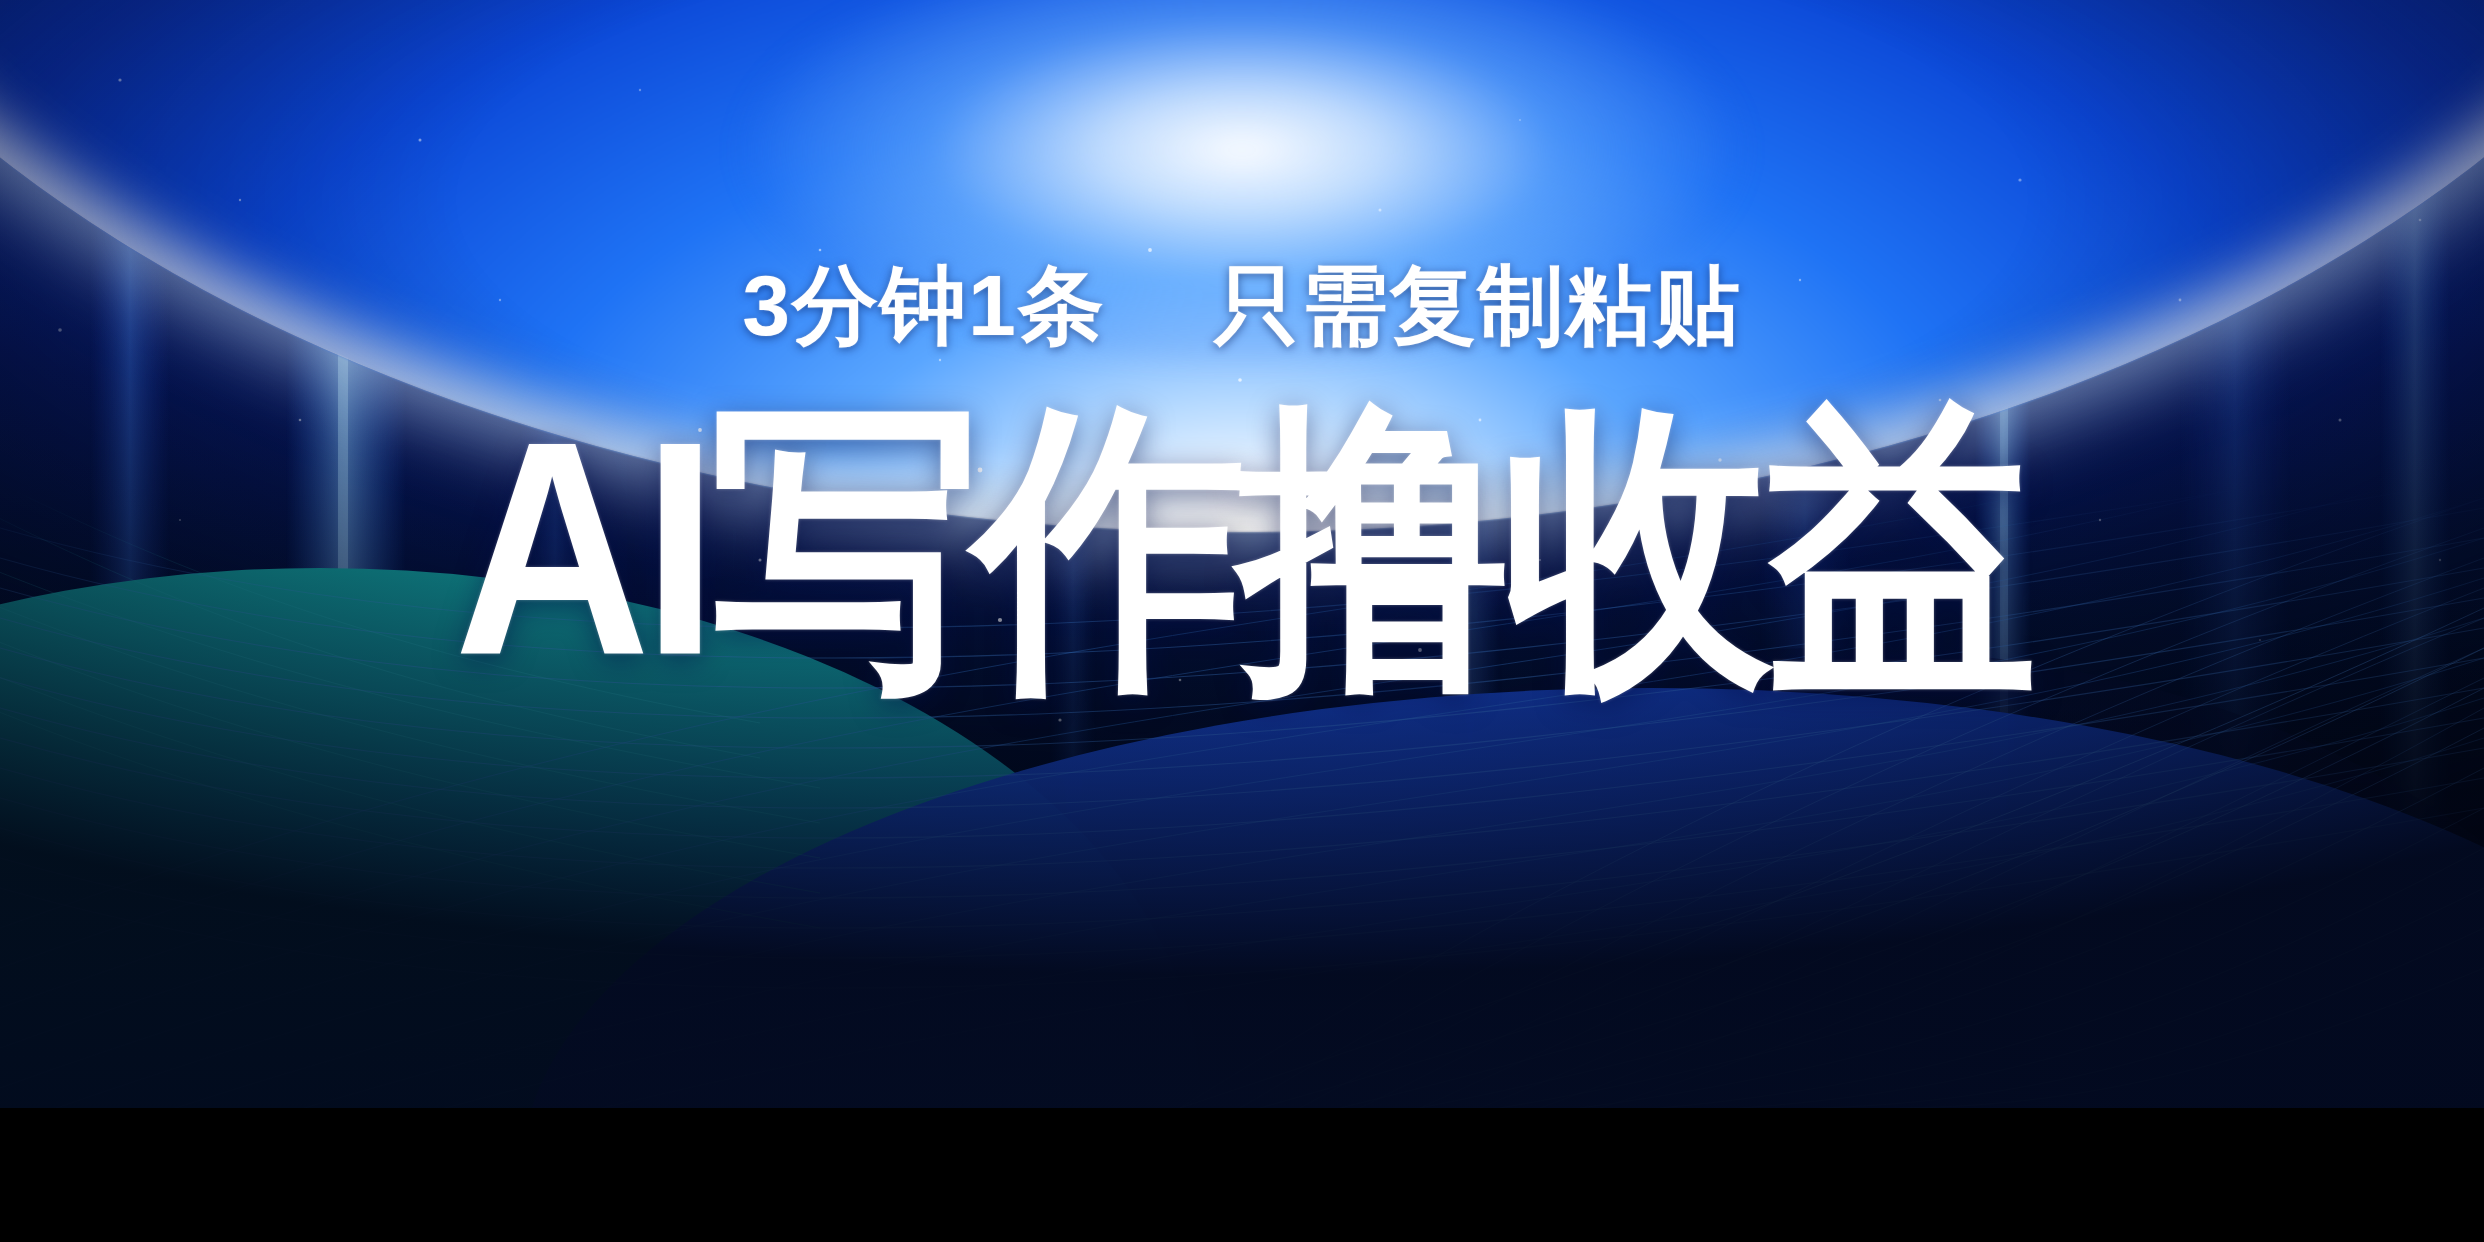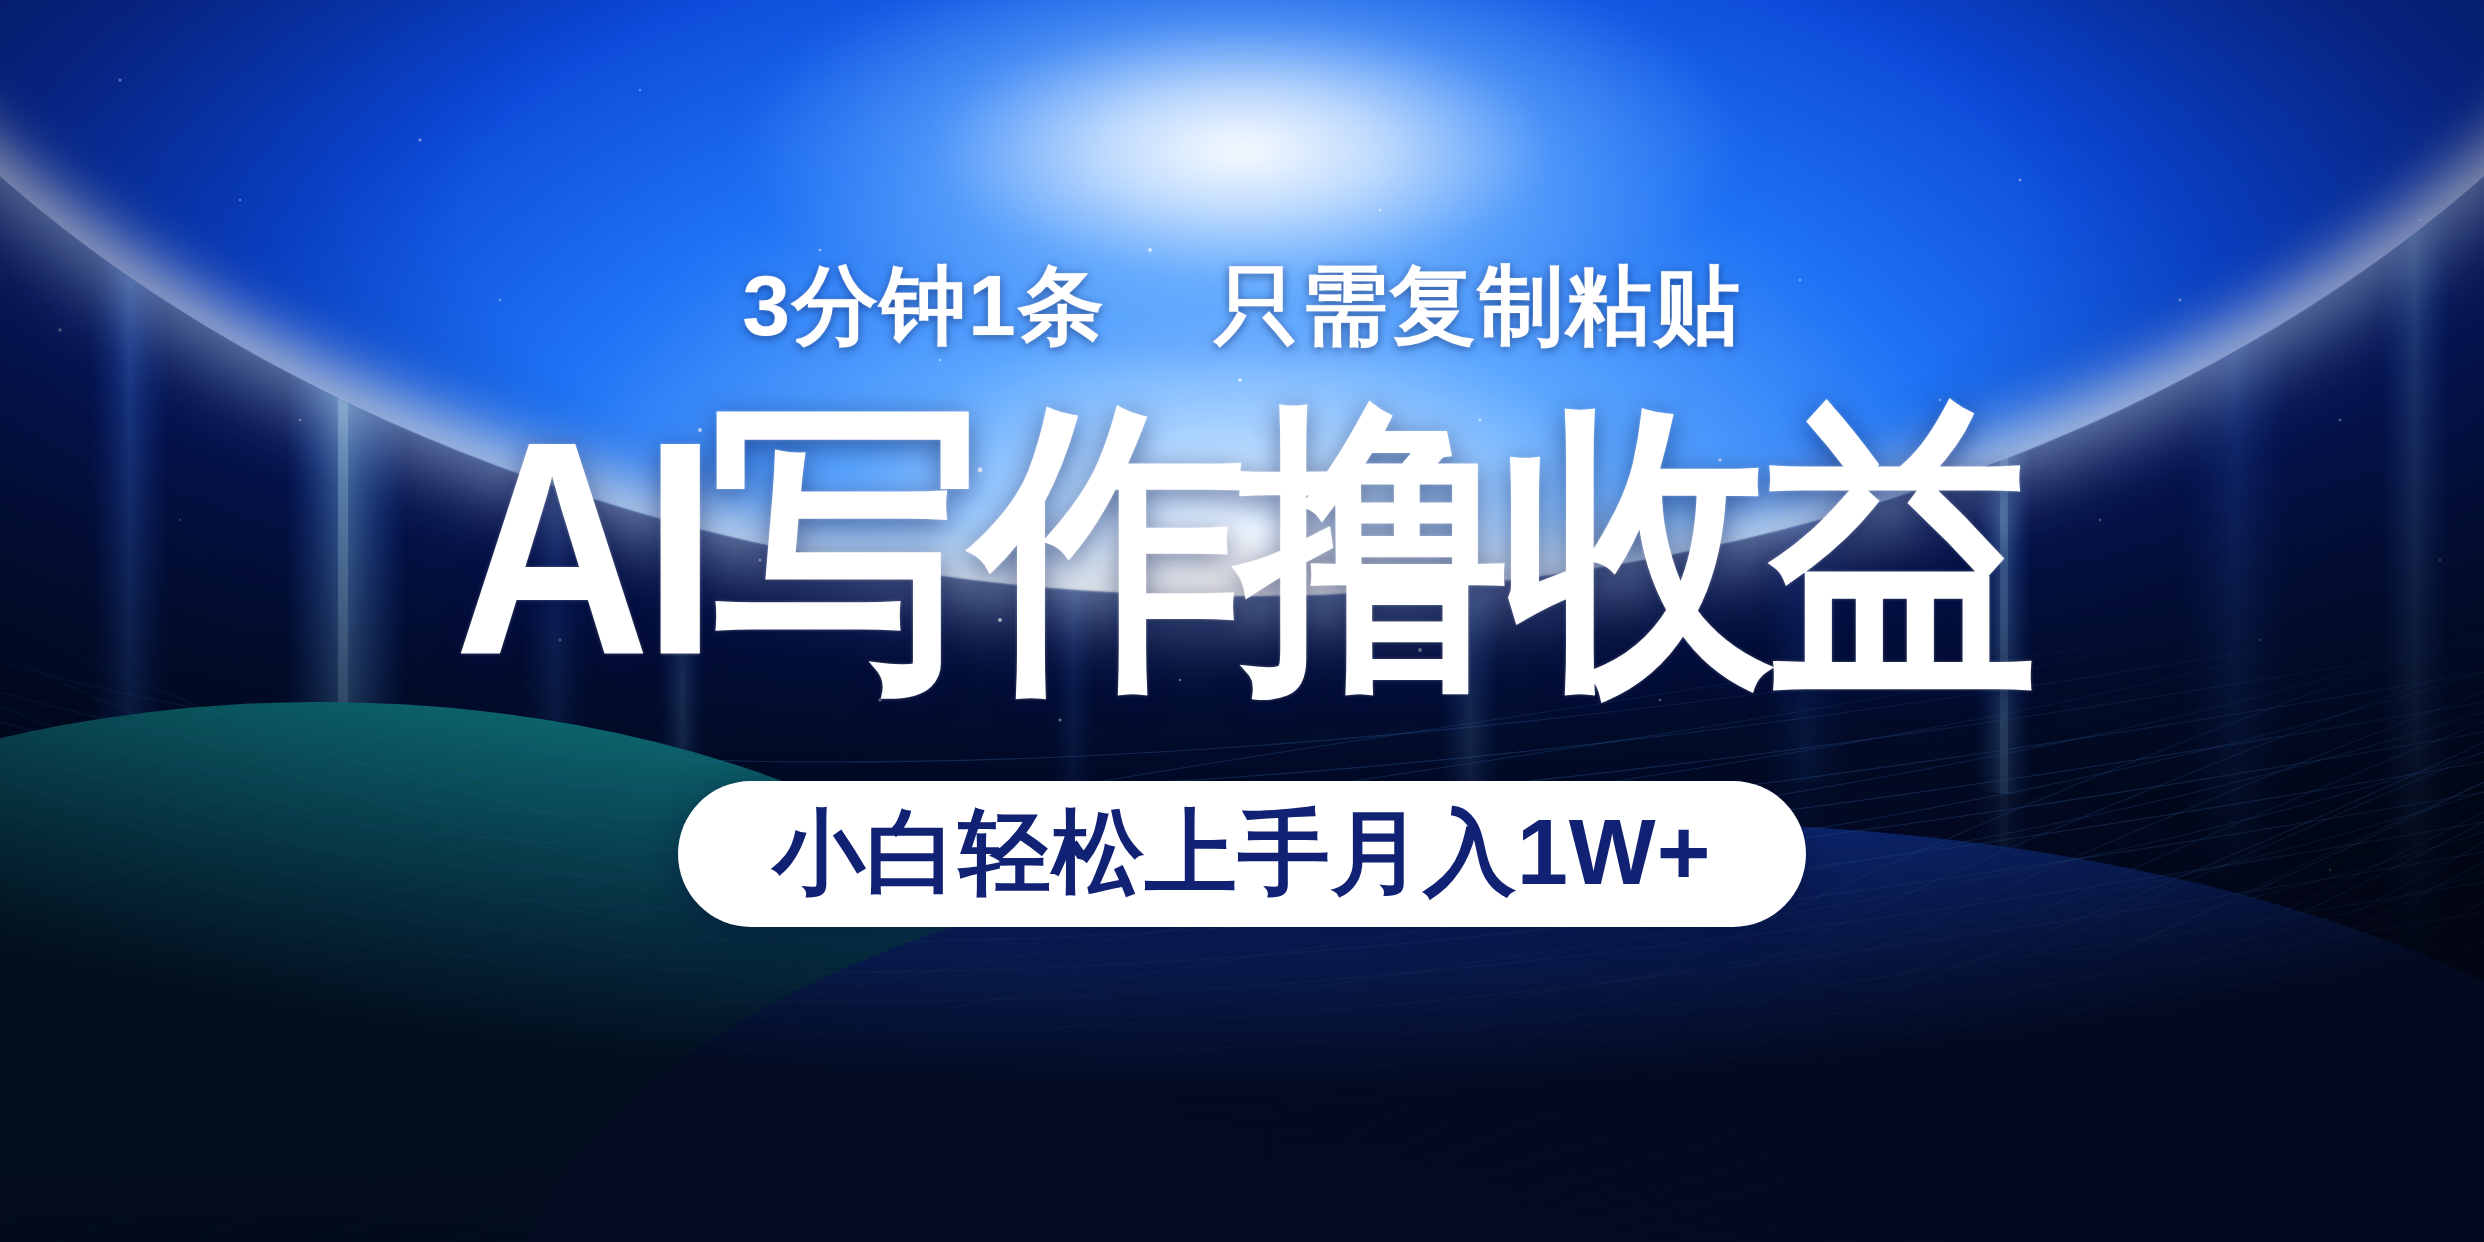--- a/index.html
+++ b/index.html
@@ -1,18 +1,18 @@
 <!DOCTYPE html>
 <html><head>
 <meta charset="utf-8">
 <style>
   html,body{margin:0;padding:0;background:#000;}
   #poster{
     position:relative;
-    width:2484px;height:1242px;
+    width:2484px;height:1108px;
     overflow:hidden;
     background:#020a1e;
     font-family:"Liberation Sans","DejaVu Sans",sans-serif;
   }
 
   
   .layer{position:absolute;inset:0;pointer-events:none;}
 
   .base-grad{
     background:
@@ -347,19 +347,16 @@
   <div class="txt-wrap">
 
     <div class="subtitle">
       <span>3分钟1条</span>
       <span class="gap"></span>
       <span>只需复制粘贴</span>
     </div>
 
     <div class="headline">AI写作撸收益</div>
 
-    <div class="pill">
-      <span class="pill-text">小白轻松上手月入1W+</span>
-    </div>
 
   </div>
 
 </div>
 
 </body></html>

